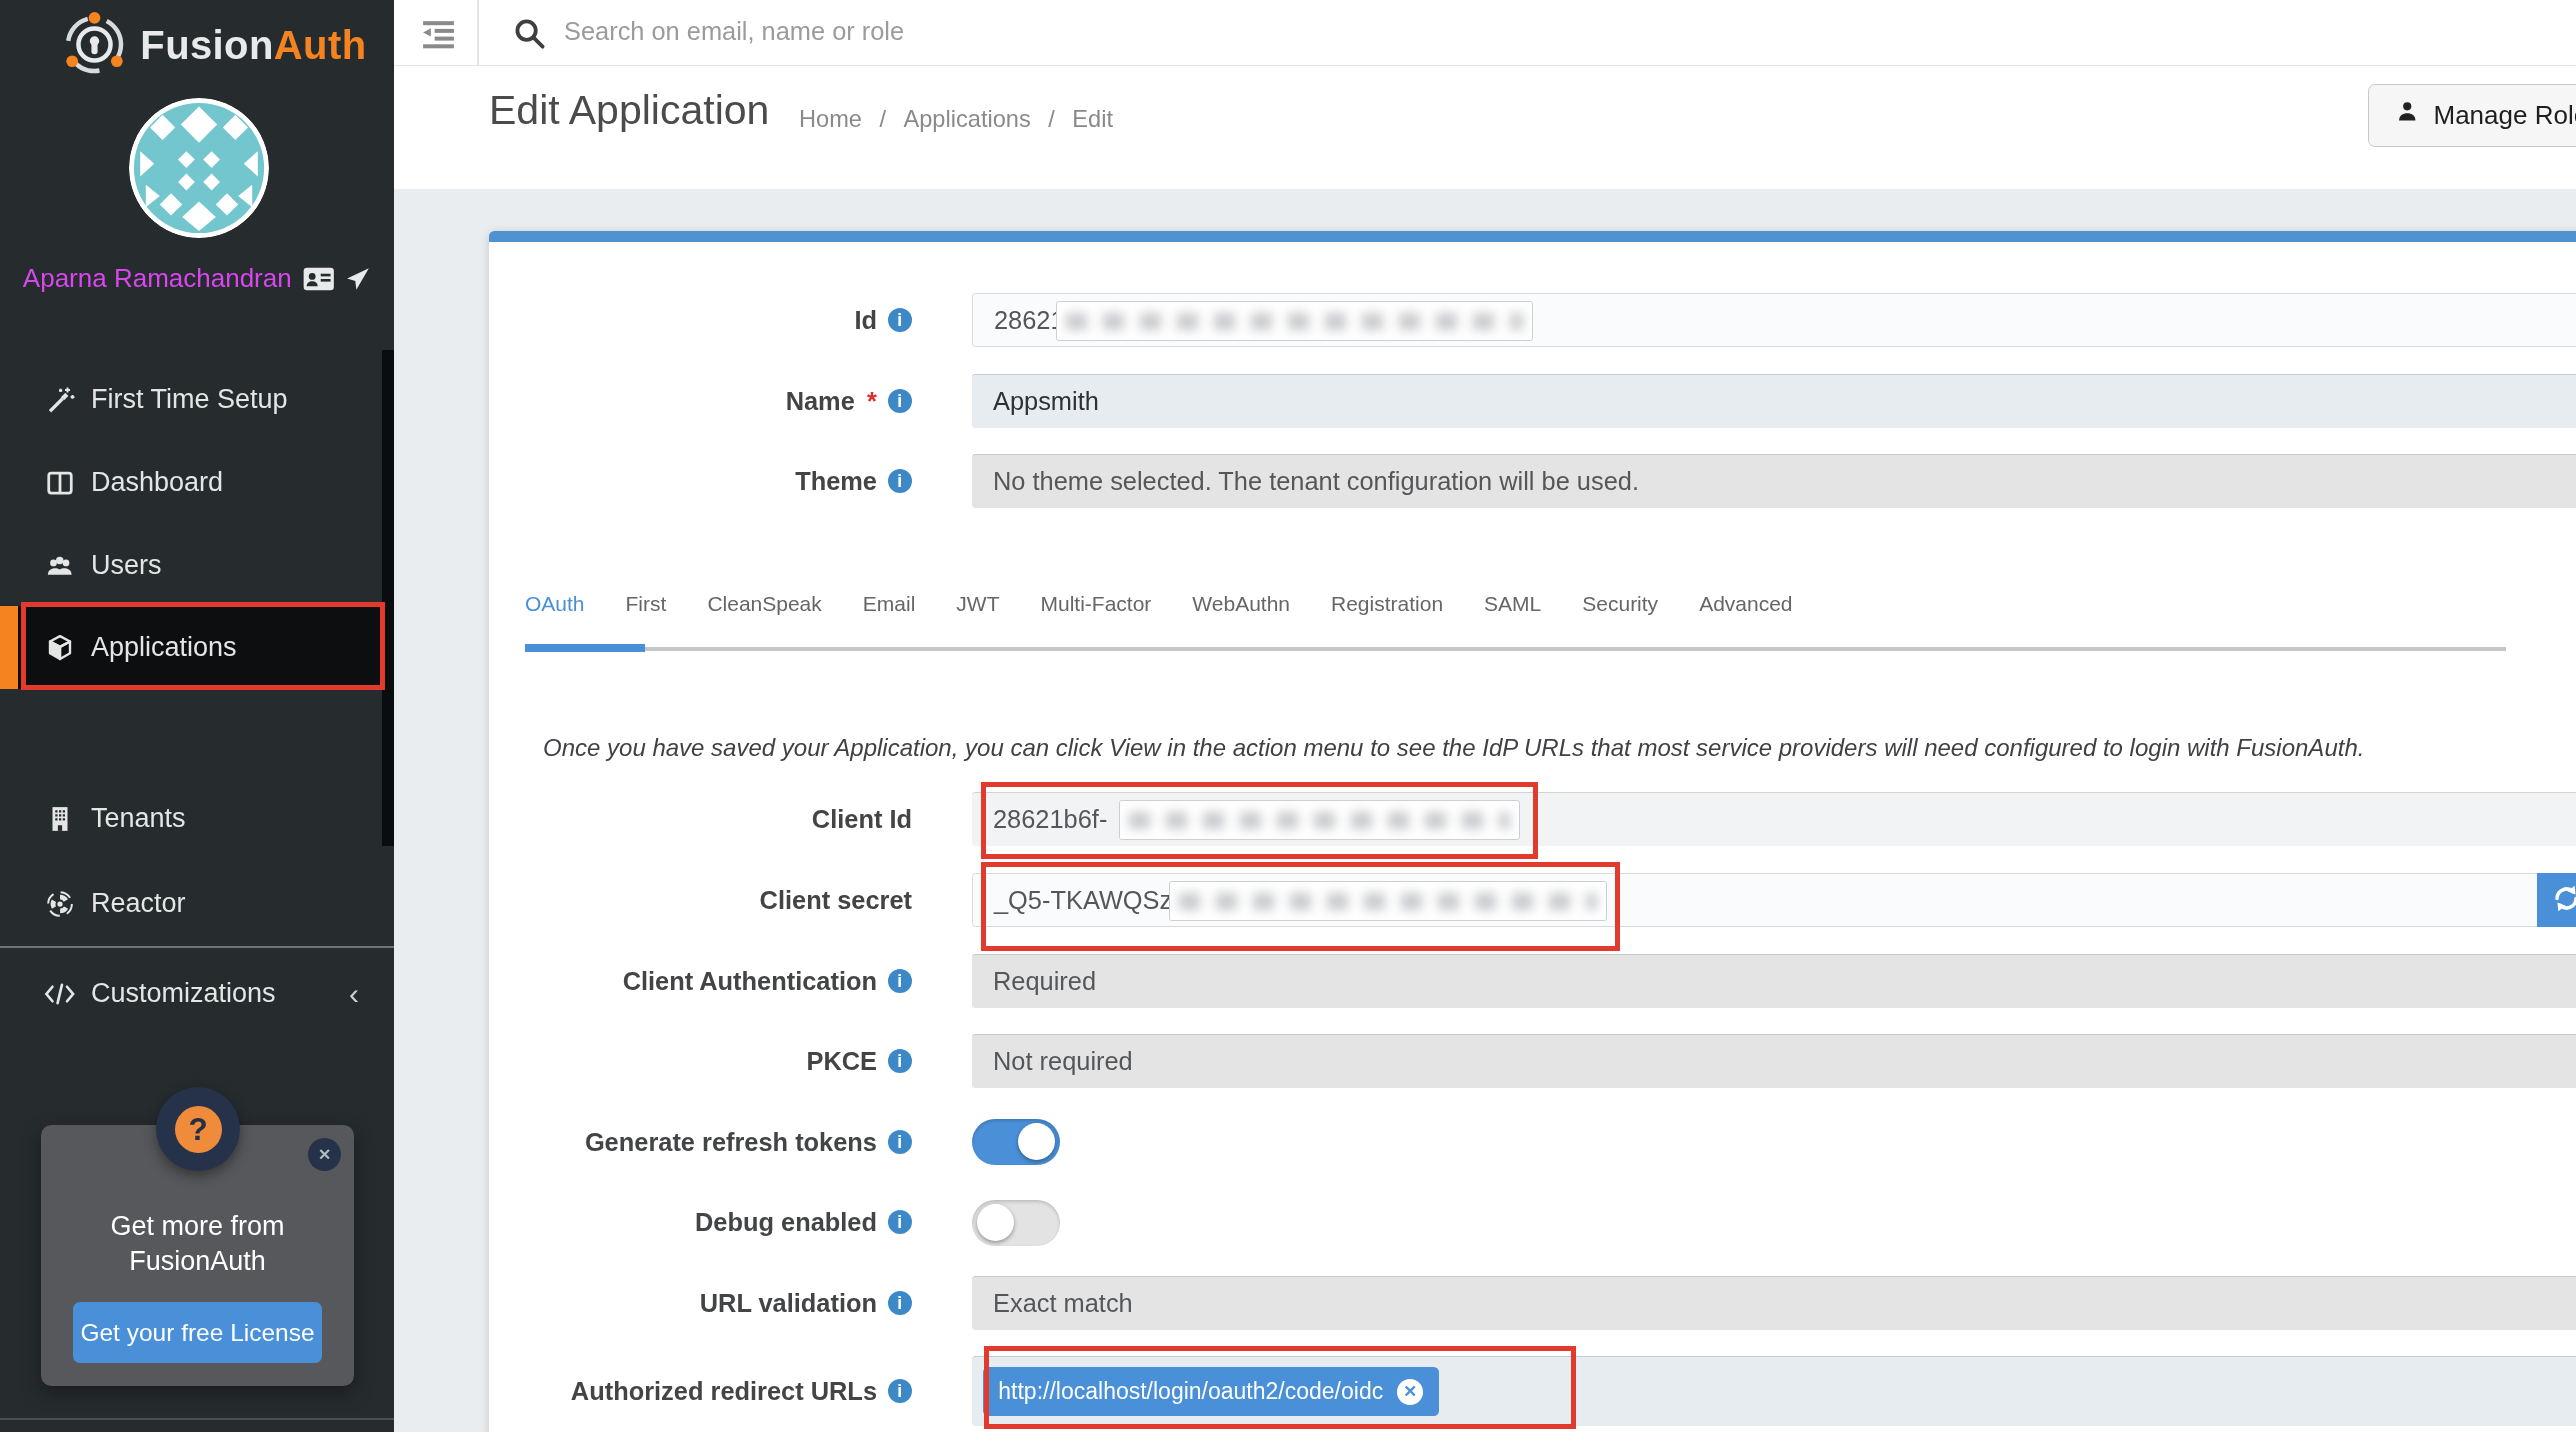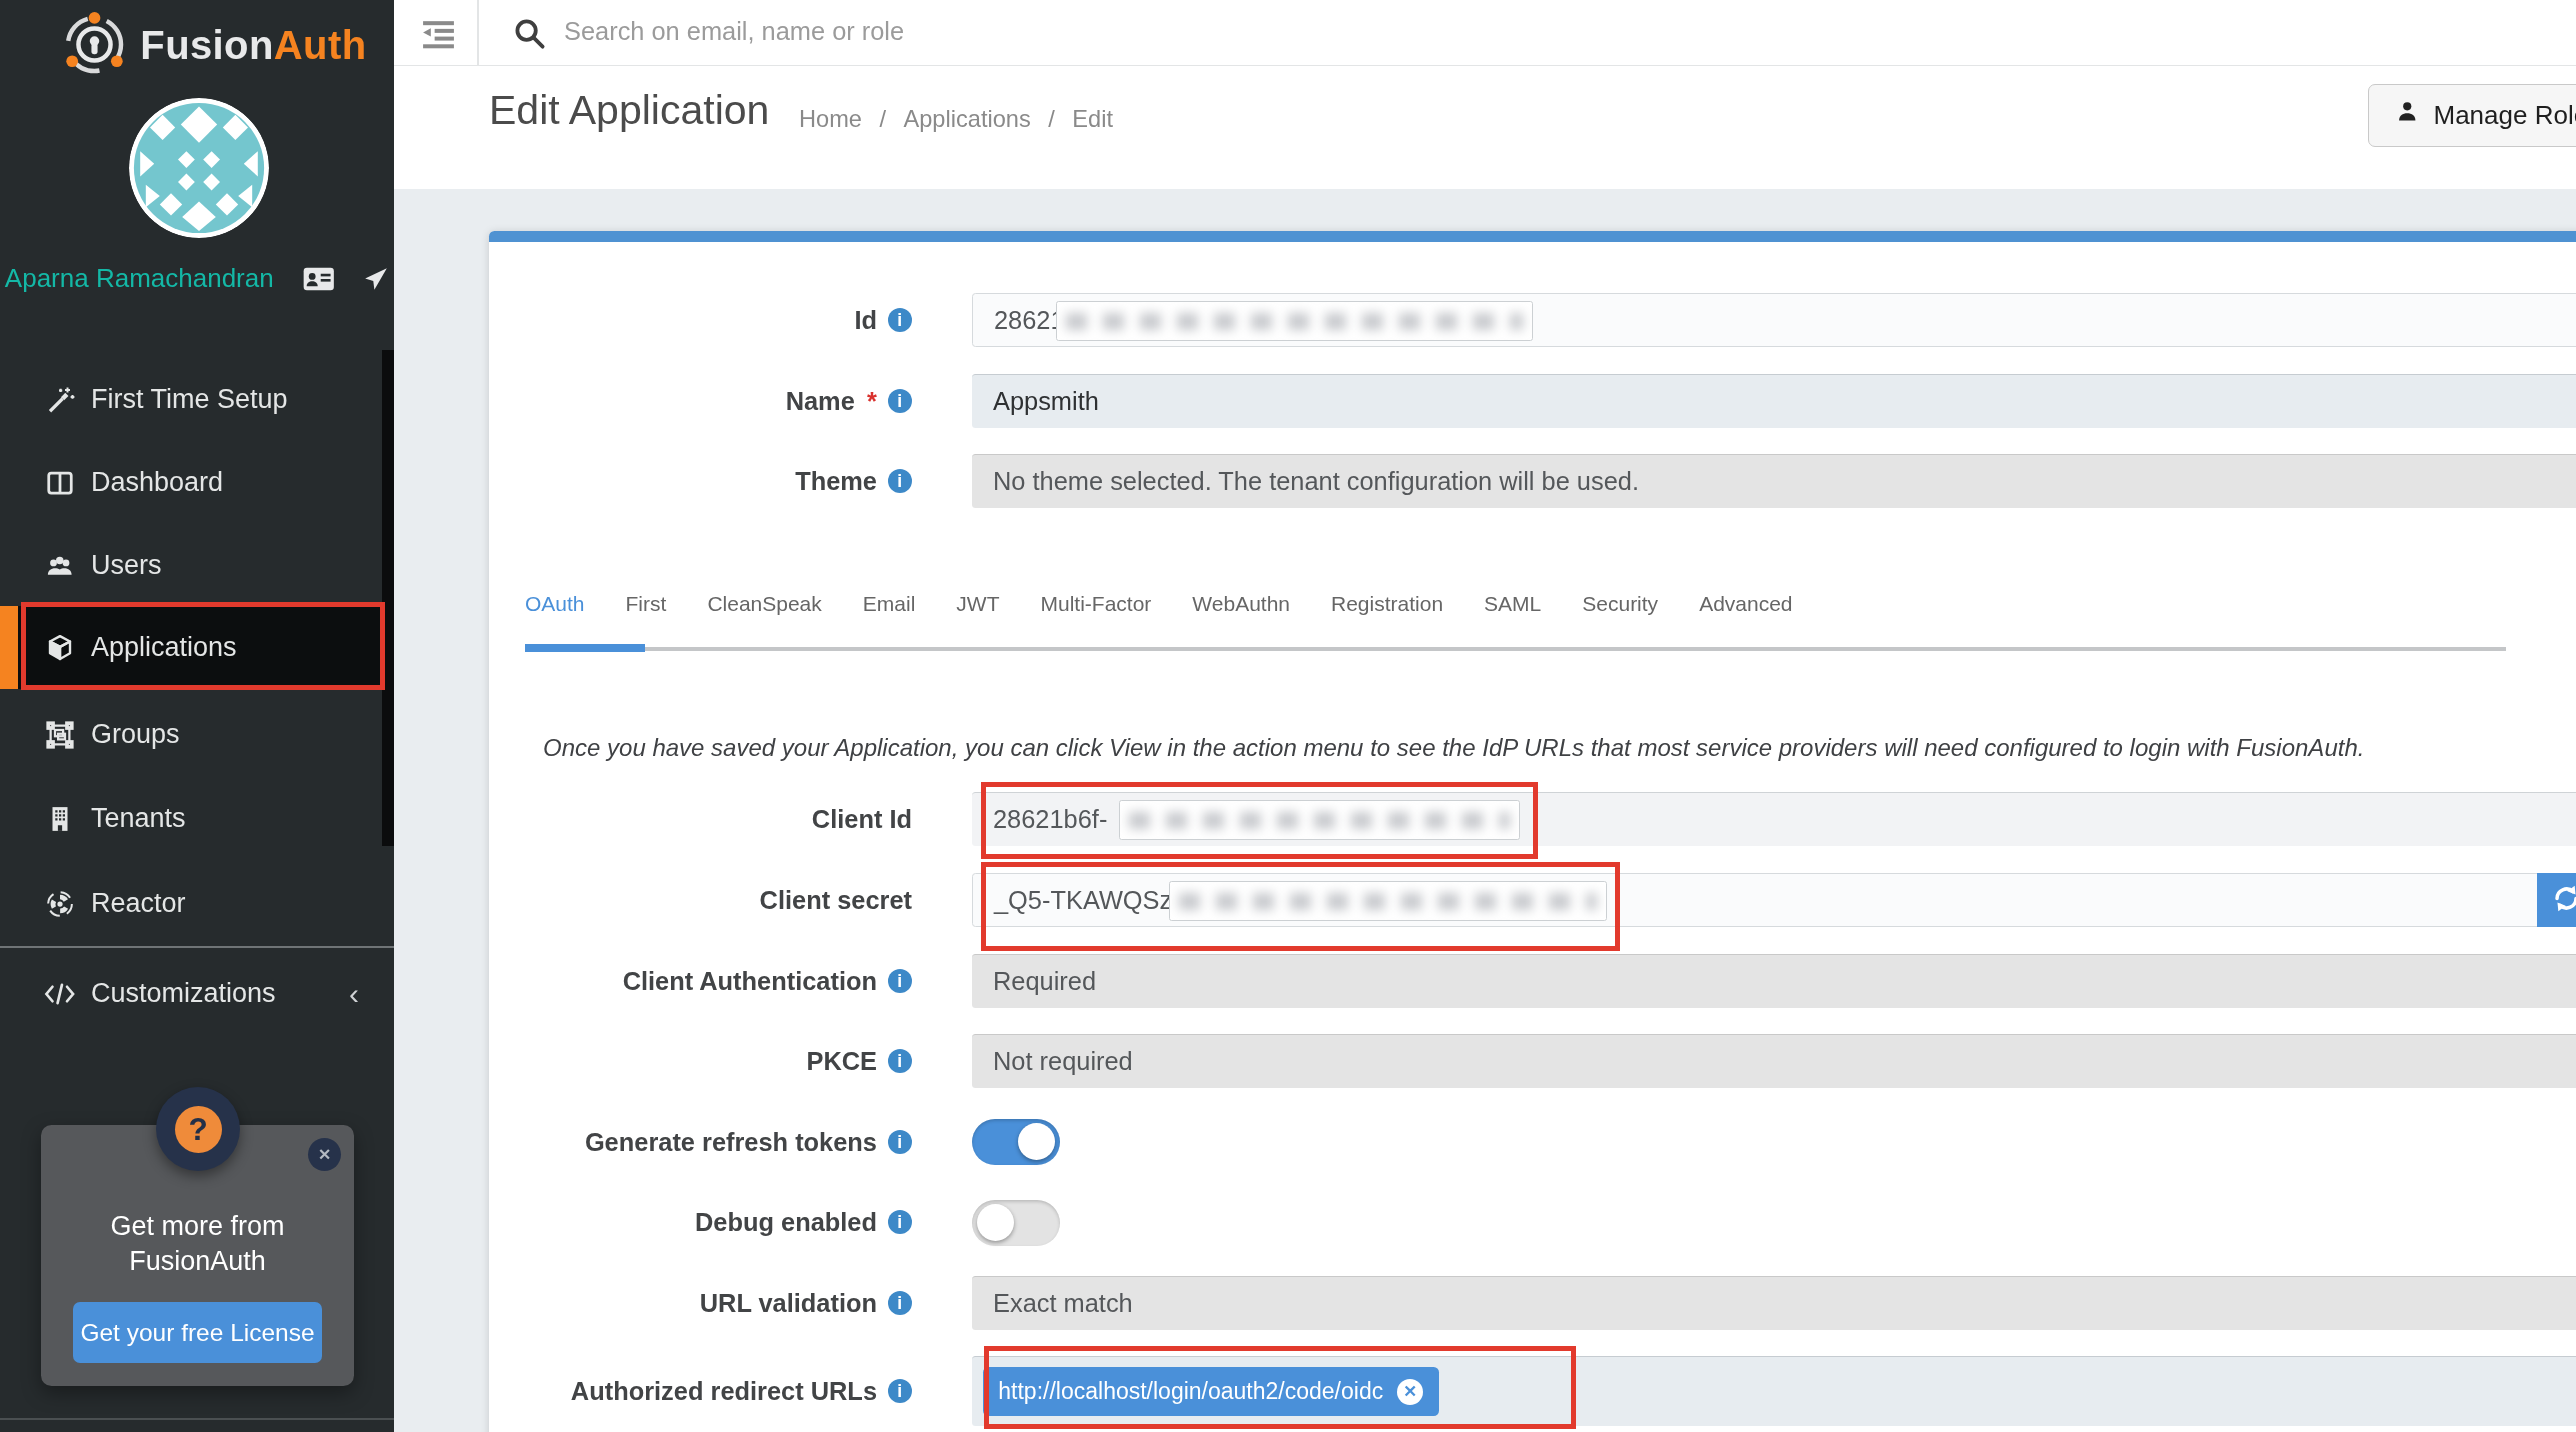--- a/index.html
+++ b/index.html
@@ -6,21 +6,21 @@
   *{box-sizing:border-box;font-family:"Liberation Sans",sans-serif;}
   .page{position:relative;width:2576px;height:1432px;overflow:hidden;background:#e9edf0;}
 
   
   .sidebar{position:absolute;left:0;top:0;width:394px;height:1432px;background:#262b2d;z-index:5;}
   .logo{position:absolute;left:61px;top:10.5px;display:flex;align-items:center;gap:12.3px;cursor:pointer;}
   .logo-text{font-size:40px;font-weight:700;letter-spacing:0.4px;}
   .logo-text .w{color:#e8e9ea;}
   .logo-text .o{color:#f58320;}
   .avatar{position:absolute;left:129px;top:98px;width:140px;height:140px;border-radius:50%;overflow:hidden;}
-  .userrow{position:absolute;left:0;top:263px;width:394px;display:flex;align-items:center;justify-content:center;gap:29px;color:#14b8a6;font-size:26px;}
+  .userrow{position:absolute;left:0;top:263px;width:394px;display:flex;align-items:center;justify-content:center;gap:11px;color:#d946ef;font-size:26px;}
   .user-ico{display:inline-flex;align-items:center;}
   .nav-item{position:absolute;left:0;width:394px;height:83px;display:flex;align-items:center;cursor:pointer;}
   .nav-item .nav-ico{position:absolute;left:44px;width:31.5px;display:flex;justify-content:center;}
   .nav-item .nav-label{position:absolute;left:91px;font-size:27px;color:#e4e6e6;}
   .nav-item.active{background:#0c0e0f;}
   .nav-item.active::before{content:"";position:absolute;left:0;top:0;width:17.5px;height:100%;background:#f58320;}
   .nav-divider{position:absolute;left:0;top:946px;width:394px;height:1.8px;background:#6f7476;}
   .nav-chevron{position:absolute;right:35px;font-size:30px;color:#cfd2d4;}
   .scroll-thumb{position:absolute;left:382px;top:350px;width:12.3px;height:496px;background:#0b0c0d;z-index:6;}
 
@@ -181,38 +181,20 @@
     <div class="nav-item active" style="top:606px">
       <span class="nav-ico">
         <svg width="30" height="30" viewBox="0 0 24 24" fill="none" stroke="#e4e6e6" stroke-width="1.9" stroke-linejoin="round">
             <polygon points="12,2.5 4,6.8 12,11.1 20,6.8"></polygon>
             <polygon points="4,6.8 4,16.2 12,20.8 12,11.1" fill="#e4e6e6"></polygon>
             <polygon points="20,6.8 20,16.2 12,20.8 12,11.1"></polygon>
           </svg>
       </span>
       <span class="nav-label">Applications</span>
     </div>
-    <div class="nav-item" style="top:693px">
-      <span class="nav-ico">
-        <svg width="30" height="30" viewBox="0 0 24 24" fill="none" stroke="#e4e6e6" stroke-width="1.8">
-            <rect x="4.5" y="4.5" width="15" height="15"></rect>
-            <rect x="2" y="2" width="5" height="5" fill="#262b2d"></rect>
-            <rect x="17" y="2" width="5" height="5" fill="#262b2d"></rect>
-            <rect x="2" y="17" width="5" height="5" fill="#262b2d"></rect>
-            <rect x="17" y="17" width="5" height="5" fill="#262b2d"></rect>
-            <rect x="3.2" y="3.2" width="2.6" height="2.6"></rect>
-            <rect x="18.2" y="3.2" width="2.6" height="2.6"></rect>
-            <rect x="3.2" y="18.2" width="2.6" height="2.6"></rect>
-            <rect x="18.2" y="18.2" width="2.6" height="2.6"></rect>
-            <rect x="8" y="8" width="6.5" height="5"></rect>
-            <rect x="10.5" y="11" width="5.5" height="4.5"></rect>
-          </svg>
-      </span>
-      <span class="nav-label">Groups</span>
-    </div>
     <div class="nav-item" style="top:777px">
       <span class="nav-ico">
         <svg width="30" height="30" viewBox="0 0 24 24">
             <rect x="6" y="2.5" width="12" height="19" fill="#e4e6e6"></rect>
             <g fill="#262b2d">
               <rect x="8.2" y="5" width="1.8" height="1.8"></rect>
               <rect x="11.2" y="5" width="1.8" height="1.8"></rect>
               <rect x="14.2" y="5" width="1.8" height="1.8"></rect>
               <rect x="8.2" y="8.2" width="1.8" height="1.8"></rect>
               <rect x="11.2" y="8.2" width="1.8" height="1.8"></rect>

